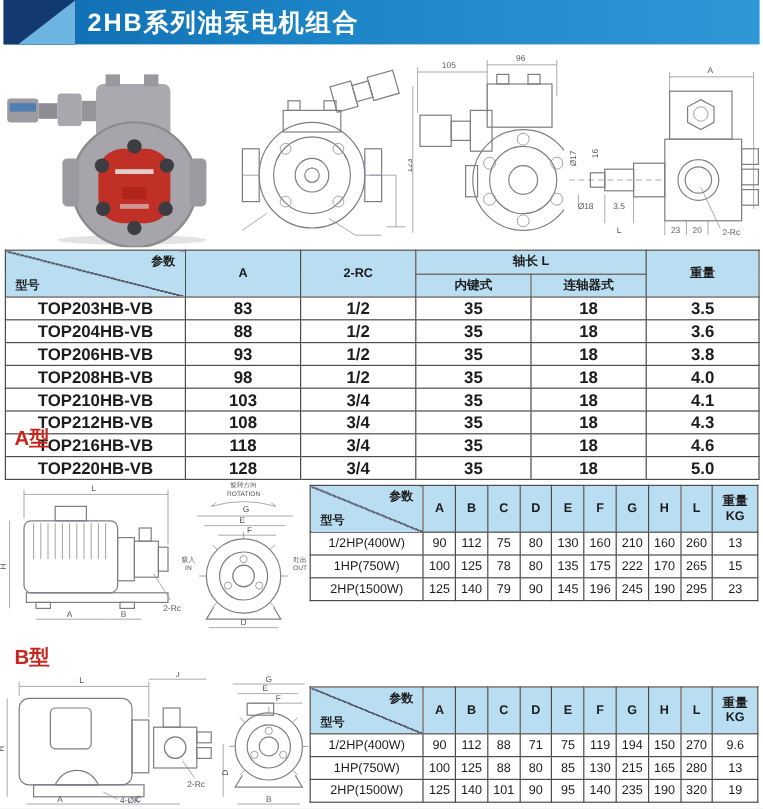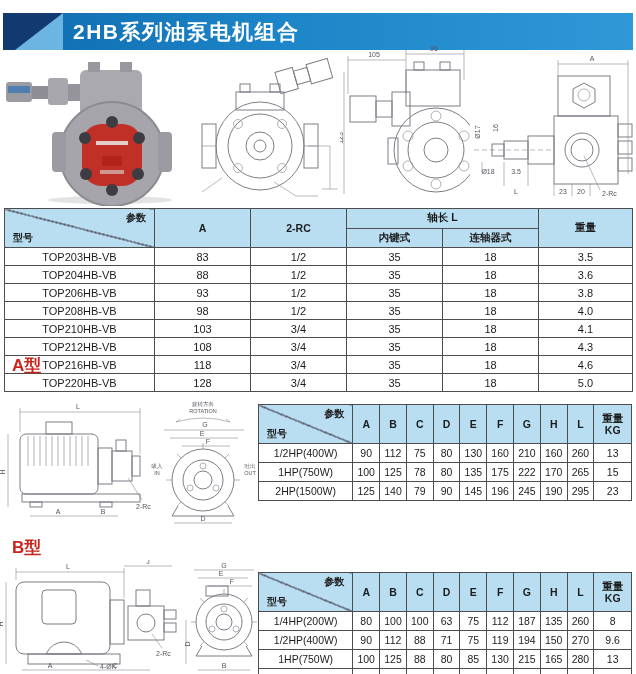--- a/index.html
+++ b/index.html
@@ -1,40 +1,40 @@
 <!DOCTYPE html>
 <html><head>
 <meta charset="utf-8">
 <style>
   html,body{margin:0;padding:0;background:#e8e8e8;}
   .page{position:relative;width:636px;height:674px;margin:0 auto;background:#fff;
         font-family:"Liberation Sans","DejaVu Sans",sans-serif;overflow:hidden;}
 
   
-  .header-bar{position:absolute;left:3px;top:13px;width:630px;height:37px;
+  .header-bar{position:absolute;left:3px;top:0;width:630px;height:37px;
     background:linear-gradient(90deg,#0e6cb0 0%,#1d86c8 45%,#2f98d7 100%);}
   .header-corner{position:absolute;left:0;top:0;width:60px;height:100%;background:#123a70;}
   .header-corner::after{content:'';position:absolute;inset:0;background:#6cb4e2;
     clip-path:polygon(100% 0,100% 100%,20% 100%);}
   .header-title{position:absolute;left:70px;top:50%;transform:translateY(-50%);
     color:#fff;font-size:21px;font-weight:bold;letter-spacing:1.5px;white-space:nowrap;}
 
   
   .images-row{position:absolute;left:0;top:44px;width:636px;height:162px;display:flex;}
   .img-panel{position:relative;height:162px;}
   .img-panel svg{display:block;}
 
   
   table{border-collapse:collapse;table-layout:fixed;}
   th,td{border:1px solid #4d4d4d;text-align:center;vertical-align:middle;
         color:#1c1c1c;overflow:hidden;white-space:pre-line;}
   th{background:#b9ddf1;font-weight:600;}
   .main-table{position:absolute;left:4px;top:208px;width:628px;}
   .main-table th{height:16px;font-size:10.5px;}
-  .main-table td{height:15px;font-size:11px;}
+  .main-table td{height:15px;font-size:14px;font-weight:bold;}
   .sub-table th{height:16px;font-size:10.5px;}
   .sub-table td{height:16px;font-size:10.5px;}
   .corner-cell{position:relative;background:
       linear-gradient(to top right,rgba(0,0,0,0) calc(50% - .7px),#556 calc(50% - .7px),
       #556 calc(50% + .7px),rgba(0,0,0,0) calc(50% + .7px)),#b9ddf1; text-align: right;}
   .corner-param{position:absolute;top:2px;right:8px;font-size:10px;}
   .corner-model{position:absolute;bottom:2px;left:8px;font-size:10px;margin-top:32px;}
   .weight-hdr{font-size:10px;line-height:1.15;}
 
   
@@ -543,33 +543,20 @@
           <th>F</th>
           <th>G</th>
           <th>H</th>
           <th>L</th>
           <th class="weight-hdr">重量
 KG</th>
         </tr>
     </thead>
     <tbody>
         <tr>
-          <td>1/4HP(200W)</td>
-          <td>80</td>
-          <td>100</td>
-          <td>100</td>
-          <td>63</td>
-          <td>75</td>
-          <td>112</td>
-          <td>187</td>
-          <td>135</td>
-          <td>260</td>
-          <td>8</td>
-        </tr>
-        <tr>
           <td>1/2HP(400W)</td>
           <td>90</td>
           <td>112</td>
           <td>88</td>
           <td>71</td>
           <td>75</td>
           <td>119</td>
           <td>194</td>
           <td>150</td>
           <td>270</td>

